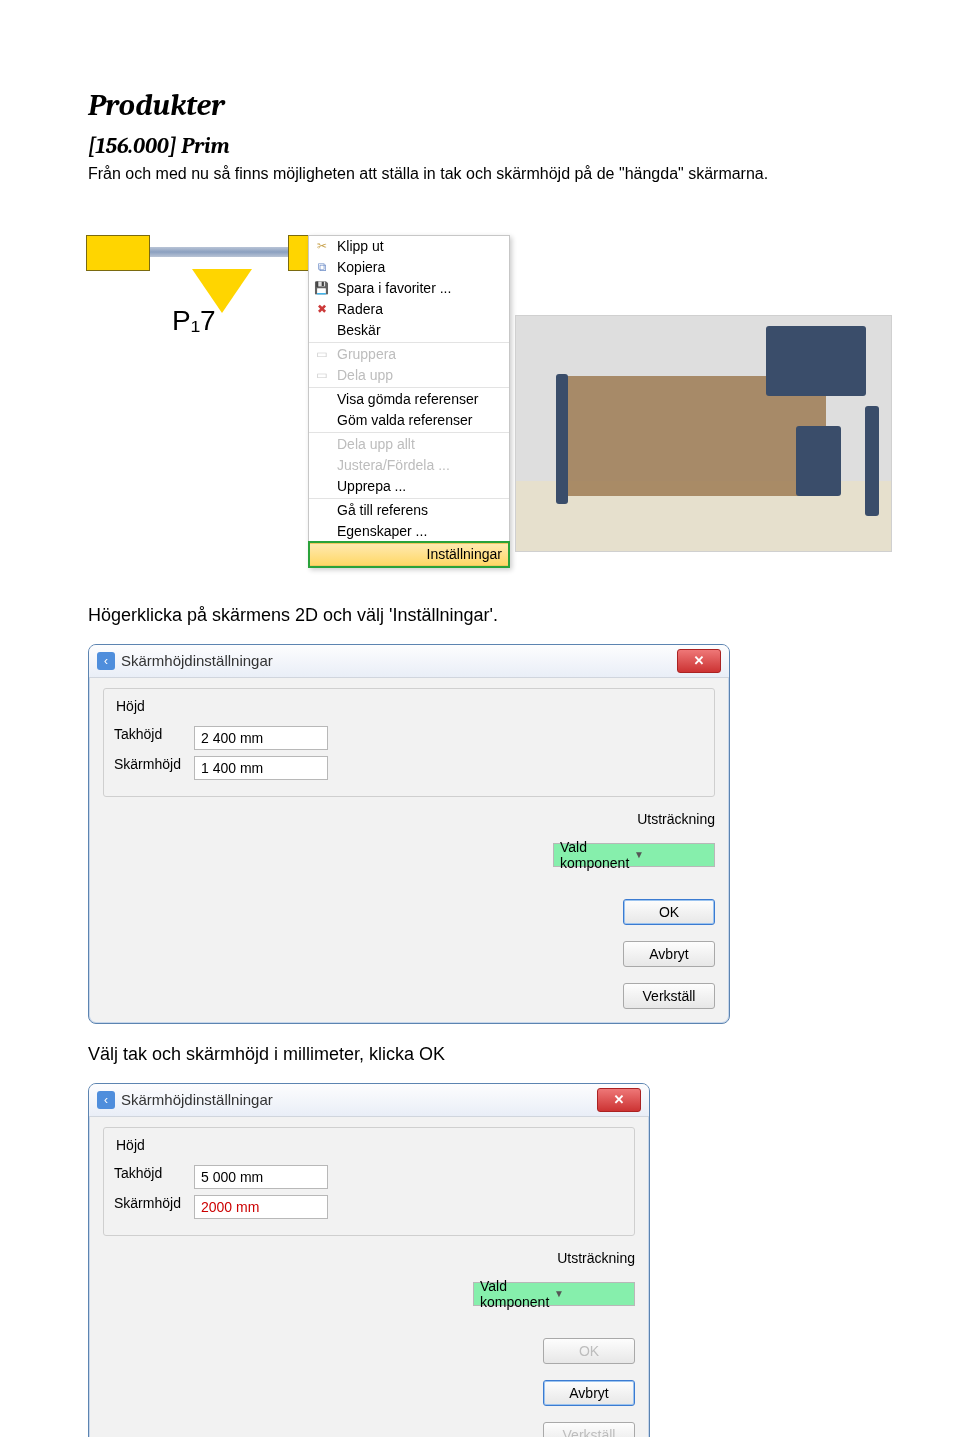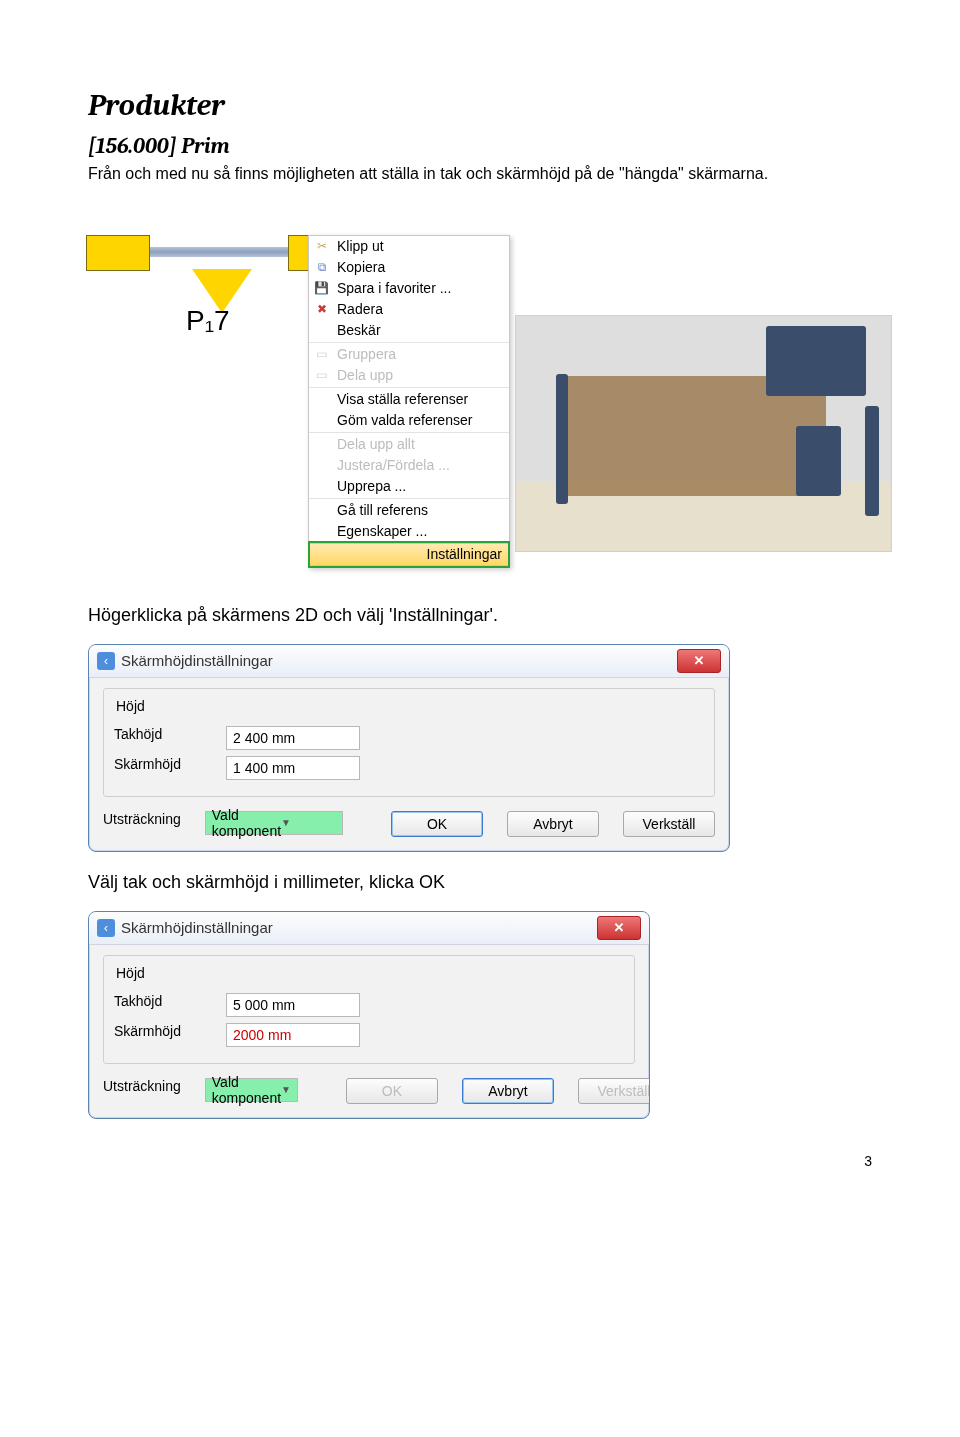--- a/index.html
+++ b/index.html
@@ -76,21 +76,21 @@
     top: 42px;
     left: 104px;
     width: 0; height: 0;
     border-left: 30px solid transparent;
     border-right: 30px solid transparent;
     border-top: 44px solid #ffd500;
   }
   .plan-label {
     position: absolute;
     top: 78px;
-    left: 98px;
+    left: 84px;
     font-size: 28px;
     font-family: Verdana, sans-serif;
   }
 
   
   .context-menu {
     position: absolute;
     left: 220px;
     top: 30px;
     width: 200px;
@@ -223,35 +223,35 @@
     font-size: 14px;
   }
   .form-input {
     width: 120px;
     height: 20px;
     padding: 1px 6px;
     border: 1px solid #b8b8b8;
     background: #fff;
     font-size: 14px;
     font-family: inherit;
-    margin-left: 32px;
   }
   .form-input.invalid {
     color:#c00;
   }
   .warn-text {
     color: #c00;
     font-size: 13px;
     line-height: 1.25;
     margin-left: 10px;
   }
   .dlg-bottom {
     display: flex;
-    align-items: flex-start;
-    gap: 24px;
+    align-items: flex-end;
+    gap: 16px;
+    flex-direction: column;
   }
   .ext-label { font-size:14px; }
   .select {
     display:flex;align-items:center;
     width: 148px; height:22px;
     border:1px solid #b8b8b8; background:#86efac;
     padding:0 6px; font-size:14px;
   }
   .select span { flex:1; }
   .sel-caret { font-size:10px; color:#555; }
@@ -328,21 +328,21 @@
       <span class="cm-icon" style="color:#c9c9c9">▭</span>
       <span class="cm-label">Gruppera</span>
     </div>
     <div class="cm-row cm-disabled">
       <span class="cm-icon" style="color:#c9c9c9">▭</span>
       <span class="cm-label">Dela upp</span>
     </div>
     <div class="cm-sep"></div>
     <div class="cm-row">
       <span class="cm-icon"></span>
-      <span class="cm-label">Visa ställa referenser</span>
+      <span class="cm-label">Visa gömda referenser</span>
     </div>
     <div class="cm-row">
       <span class="cm-icon"></span>
       <span class="cm-label">Göm valda referenser</span>
     </div>
     <div class="cm-sep"></div>
     <div class="cm-row cm-disabled">
       <span class="cm-icon"></span>
       <span class="cm-label">Dela upp allt</span>
     </div>

